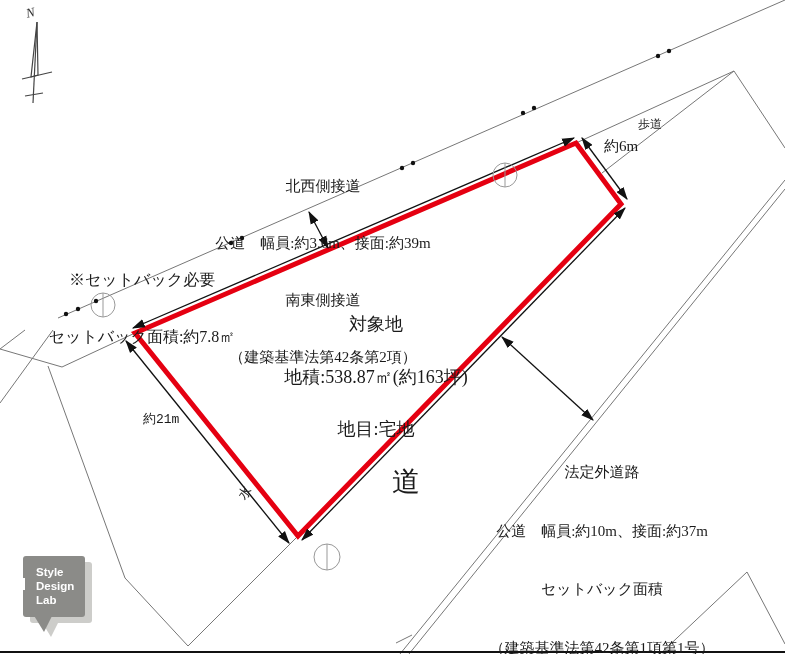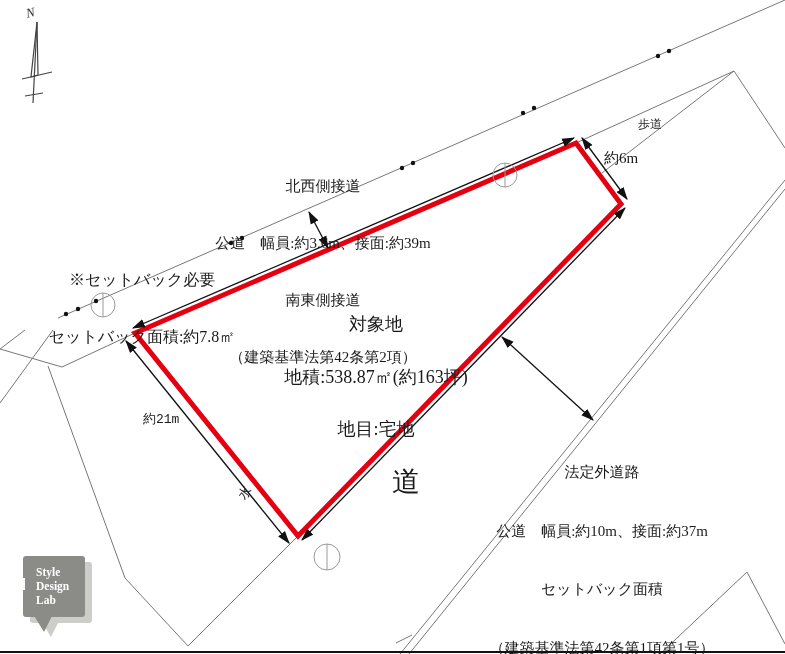--- a/index.html
+++ b/index.html
@@ -9,35 +9,35 @@
   }
   #plan-svg{position:absolute;left:0;top:0;}
   .lbl{position:absolute;white-space:pre;line-height:1;}
   .block{position:absolute;text-align:center;white-space:pre;}
   .block div{white-space:pre;text-align:center;}
   .nw-road{left:197px;top:139px;width:252px;font-size:15px;line-height:19px;}
   .setback{left:38px;top:232px;width:208px;font-size:16px;line-height:19px;}
   .subject{left:251px;top:281px;width:250px;font-size:18px;line-height:17.5px;}
   .se-road{left:453px;top:424px;width:298px;font-size:15px;line-height:19.5px;}
   .sidewalk{left:638px;top:118px;font-size:12px;}
-  .dim6{left:604px;top:151px;font-size:15px;text-align:center;}
+  .dim6{left:604px;top:139px;font-size:15px;text-align:center;}
   .dim21{left:143px;top:413px;font-size:13px;font-family:Liberation Mono, monospace;}
   .road-big{left:392px;top:468px;font-size:28px;}
   .water{left:238px;top:486px;font-size:13px;transform:rotate(-55deg);color:#222;}
   .north-n{left:26px;top:6px;font-size:13px;font-style:italic;transform:rotate(-12deg);color:#333;}
   
   .logo{position:absolute;left:21px;top:555px;width:90px;height:85px;font-family:"Liberation Sans","DejaVu Sans",sans-serif;}
   .logo .shadow{position:absolute;left:9px;top:7px;width:62px;height:61px;background:#cdcdca;border-radius:3px;}
   .logo .shadow-tail{position:absolute;left:19px;top:64px;width:0;height:0;
     border-left:11px solid transparent;border-right:9px solid transparent;border-top:18px solid #cdcdca;}
   .logo .bubble{position:absolute;left:2px;top:1px;width:62px;height:61px;background:#8b8b88;border-radius:3px;}
   .logo .tail{position:absolute;left:12px;top:59px;width:0;height:0;
     border-left:11px solid transparent;border-right:9px solid transparent;border-top:18px solid #8b8b88;}
   .logo .notch{position:absolute;left:0px;top:23px;width:4px;height:12px;background:#ffffff;}
-  .logo .text{position:absolute;left:15px;top:10px;color:#ffffff;font-size:11.5px;font-weight:bold;line-height:14px;font-family:Liberation Serif, serif;}
+  .logo .text{position:absolute;left:15px;top:10px;color:#ffffff;font-size:11.5px;font-weight:bold;line-height:14px;}
 </style>
 </head>
 <body>
 
 <div id="canvas">
 
   <svg id="plan-svg" width="785" height="654" viewBox="0 0 785 654">
     <defs>
       <marker id="ah" viewBox="0 0 9 6" refX="8.2" refY="3" markerWidth="10" markerHeight="7" orient="auto-start-reverse">
         <path d="M0,0 L9,3 L0,6 Z" fill="#111"></path>

